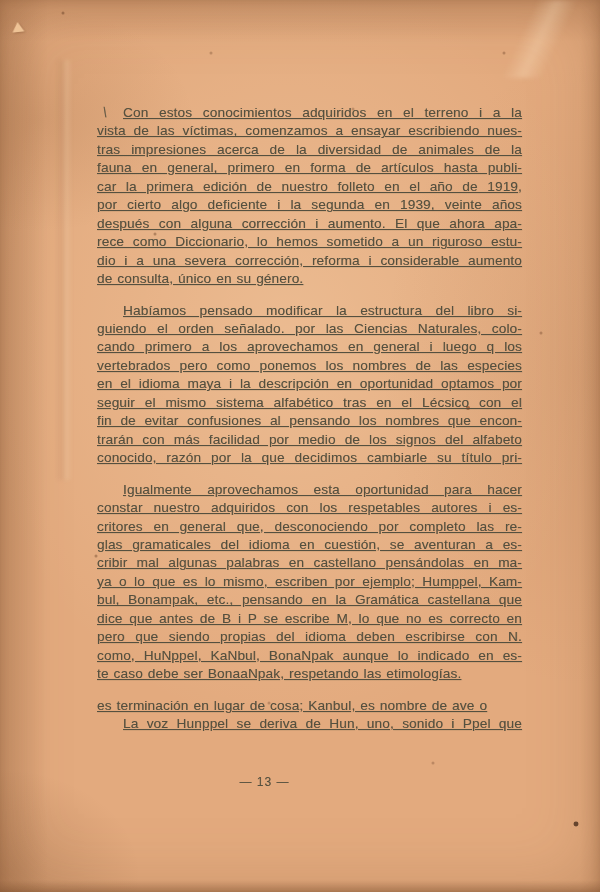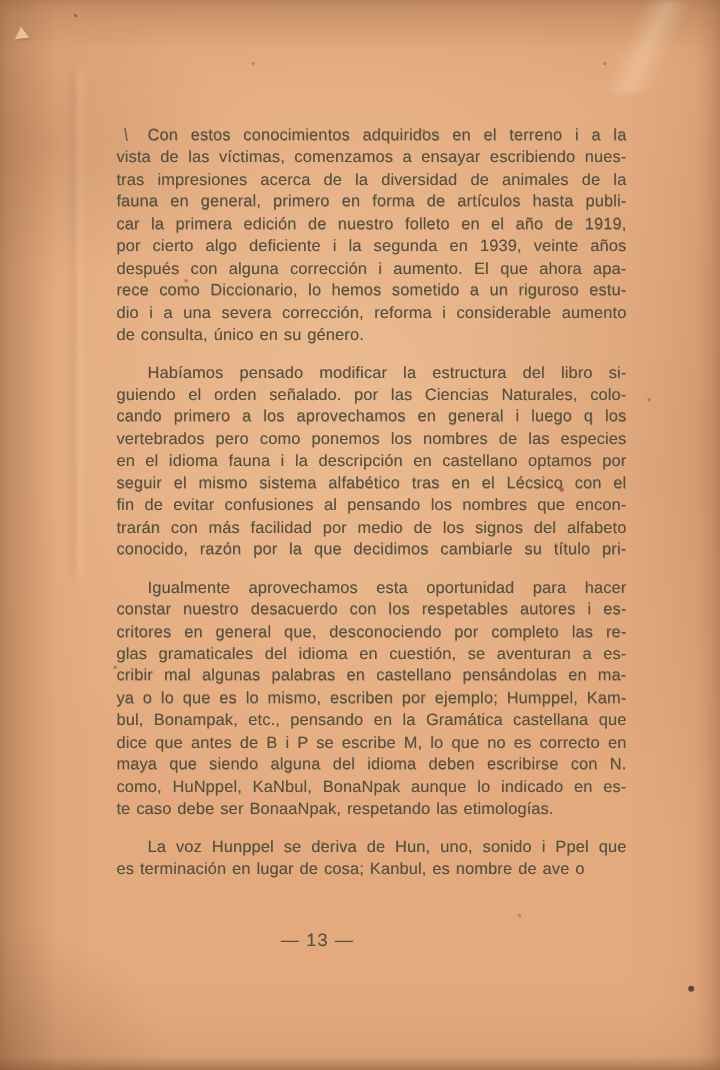--- a/index.html
+++ b/index.html
@@ -55,32 +55,32 @@
     filter:blur(2px);
   }
   .textblock{
     position:absolute;left:97px;top:104px;width:425px;
     color:var(--ink,#55503f);
     font-size:13.6px;line-height:18.45px;
     letter-spacing:.15px;word-spacing:1px;
     text-shadow:.3px .3px .5px rgba(85,80,63,.40);
   }
   .para{margin:0 0 13px 0;}
-  .line{text-align:justify;text-align-last:justify;white-space:nowrap;}
+  .line{text-align:justify;text-align-last:justify;white-space:nowrap;text-decoration:underline;}
   .line.first{padding-left:26px;}
   .line.lastline{text-align-last:left;white-space:normal;}
   .stray{
     position:absolute;left:6px;top:-1px;
     font-size:14px;transform:rotate(6deg);opacity:.85;
   }
   .pagenum{
     position:absolute;left:0;top:775px;width:529px;
     text-align:center;
     color:var(--ink,#55503f);
-    font-size:15px;letter-spacing:1px;
+    font-size:12px;letter-spacing:1px;
     text-shadow:.3px .3px .5px rgba(85,80,63,.40);
   }
 </style>
 </head>
 <body>
 
 <div class="scan" style="background-color: rgb(227, 170, 126);">
   <div class="specks"></div>
   <div class="dent"></div>
   <div class="crease-left"></div>
@@ -99,40 +99,40 @@
           <div class="line">después con alguna corrección i aumento. El que ahora apa-</div>
           <div class="line">rece como Diccionario, lo hemos sometido a un riguroso estu-</div>
           <div class="line">dio i a una severa corrección, reforma i considerable aumento</div>
           <div class="line lastline">de consulta, único en su género.</div>
         </div>
         <div class="para">
           <div class="line first">Habíamos pensado modificar la estructura del libro si-</div>
           <div class="line">guiendo el orden señalado. por las Ciencias Naturales, colo-</div>
           <div class="line">cando primero a los aprovechamos en general i luego q los</div>
           <div class="line">vertebrados pero como ponemos los nombres de las especies</div>
-          <div class="line">en el idioma fauna i la descripción en castellano optamos por</div>
+          <div class="line">en el idioma maya i la descripción en oportunidad optamos por</div>
           <div class="line">seguir el mismo sistema alfabético tras en el Lécsico con el</div>
           <div class="line">fin de evitar confusiones al pensando los nombres que encon-</div>
           <div class="line">trarán con más facilidad por medio de los signos del alfabeto</div>
           <div class="line">conocido, razón por la que decidimos cambiarle su título pri-</div>
         </div>
         <div class="para">
           <div class="line first">Igualmente aprovechamos esta oportunidad para hacer</div>
-          <div class="line">constar nuestro desacuerdo con los respetables autores i es-</div>
+          <div class="line">constar nuestro adquiridos con los respetables autores i es-</div>
           <div class="line">critores en general que, desconociendo por completo las re-</div>
           <div class="line">glas gramaticales del idioma en cuestión, se aventuran a es-</div>
           <div class="line">cribir mal algunas palabras en castellano pensándolas en ma-</div>
           <div class="line">ya o lo que es lo mismo, escriben por ejemplo; Humppel, Kam-</div>
           <div class="line">bul, Bonampak, etc., pensando en la Gramática castellana que</div>
           <div class="line">dice que antes de B i P se escribe M, lo que no es correcto en</div>
-          <div class="line">maya que siendo alguna del idioma deben escribirse con N.</div>
+          <div class="line">pero que siendo propias del idioma deben escribirse con N.</div>
           <div class="line">como, HuNppel, KaNbul, BonaNpak aunque lo indicado en es-</div>
           <div class="line lastline">te caso debe ser BonaaNpak, respetando las etimologías.</div>
         </div>
         <div class="para">
+          <div class="line lastline">es terminación en lugar de cosa; Kanbul, es nombre de ave o</div>
           <div class="line first">La voz Hunppel se deriva de Hun, uno, sonido i Ppel que</div>
-          <div class="line lastline">es terminación en lugar de cosa; Kanbul, es nombre de ave o</div>
         </div>
       </div>
   </div>
 
   <div class="pagenum">— 13 —</div>
 </div>
 
 </body></html>

